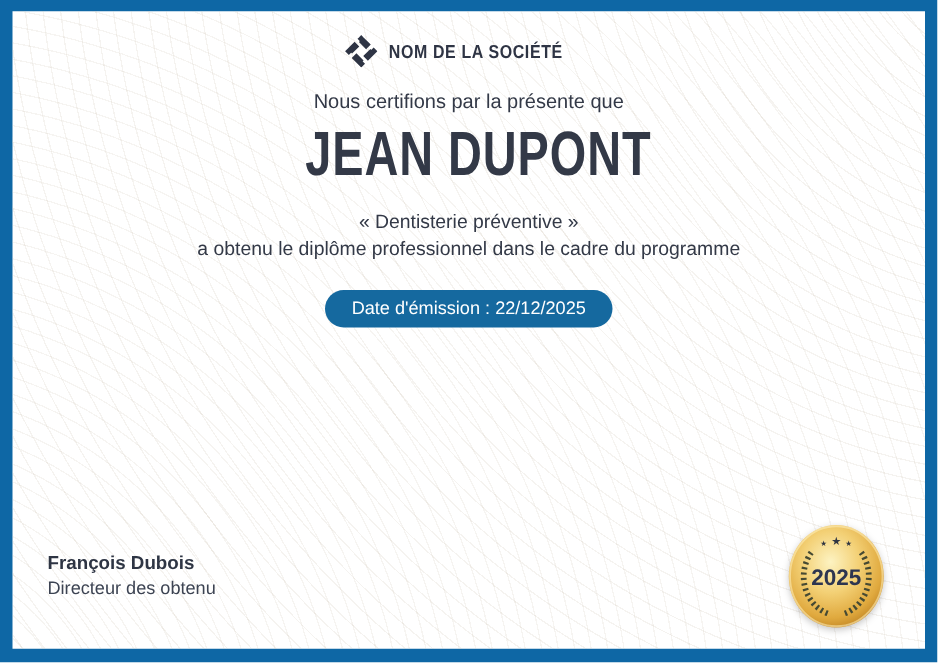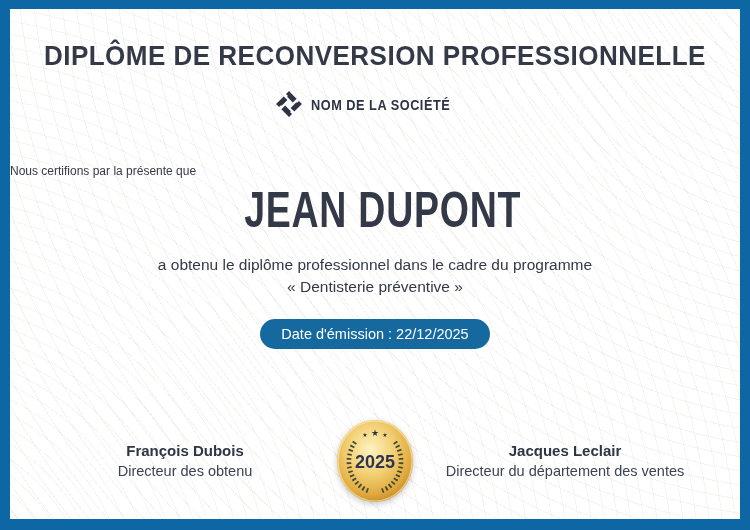--- a/index.html
+++ b/index.html
@@ -50,22 +50,23 @@
     font-size: 15px;
     font-weight: 700;
     letter-spacing: 0.6px;
     color: #2e3444;
     display: inline-block;
     transform: scaleX(0.85);
     transform-origin: left center;
     white-space: nowrap;
   }
   .intro {
-    margin-top: 47px;
-    font-size: 12px;
+    margin-top: 19px;
+    text-align: center;
+    font-size: 16px;
     color: #333947;
   }
   .recipient {
     margin-top: 4px;
     text-align: center;
     font-size: 50px;
     font-weight: 700;
     color: #333947;
     line-height: 56px;
     white-space: nowrap;
@@ -98,21 +99,21 @@
   .footer {
     position: absolute;
     left: 28px;
     right: 28px;
     bottom: 14px;
     display: flex;
     align-items: center;
   }
   .sig {
     flex: 1;
-    text-align: center;
+    text-align: left;
   }
   .sig-name {
     font-size: 15px;
     font-weight: 700;
     color: #2e3544;
   }
   .sig-role {
     margin-top: 4px;
     font-size: 14.5px;
     color: #3c4352;
@@ -123,42 +124,39 @@
     justify-content: center;
   }
   .medal-wrap svg { filter: drop-shadow(0 2px 3px rgba(0,0,0,0.22)); }
 </style>
 </head>
 <body>
 
 <div class="frame">
   <div class="canvas">
 
-    <div class="title">
-      <span class="squeeze">DIPLÔME DE RECONVERSION PROFESSIONNELLE</span>
-    </div>
 
     <div class="brand-row">
       <span style="display:inline-flex;">
         <svg width="26" height="26" viewBox="0 0 32 32" aria-hidden="true">
           <rect x="8" y="8" width="16" height="16" fill="none" stroke="#2e3444" stroke-width="6.5" stroke-dasharray="12 4" stroke-dashoffset="2" transform="rotate(45 16 16)"></rect>
         </svg>
       </span>
       <span class="brand-name">NOM DE LA SOCIÉTÉ</span>
     </div>
 
     <div class="intro">Nous certifions par la présente que</div>
 
     <div class="recipient">
       <span class="squeeze">JEAN DUPONT</span>
     </div>
 
     <div class="program">
+      <div>« Dentisterie préventive »</div>
       <div>a obtenu le diplôme professionnel dans le cadre du programme</div>
-      <div>« Dentisterie préventive »</div>
     </div>
 
     <div class="badges">
       <div class="badge">Date d'émission : 22/12/2025</div>
     </div>
 
     <div class="footer">
 
       <div class="sig">
         <div class="sig-name">François Dubois</div>
@@ -179,20 +177,16 @@
           <ellipse cx="41" cy="46" rx="37" ry="40" fill="none" stroke="rgba(255,240,190,0.55)" stroke-width="1.5"></ellipse>
           <path d="M 21 27 A 28 31 0 0 0 35 76" fill="none" stroke="#464a33" stroke-width="4.6" stroke-dasharray="1.8 2.5"></path>
           <path d="M 61 27 A 28 31 0 0 1 47 76" fill="none" stroke="#464a33" stroke-width="4.6" stroke-dasharray="1.8 2.5"></path>
           <text x="31" y="22" text-anchor="middle" font-size="6" fill="#2f3542">★</text>
           <text x="41" y="21" text-anchor="middle" font-size="9" fill="#2f3542">★</text>
           <text x="51" y="22" text-anchor="middle" font-size="6" fill="#2f3542">★</text>
           <text x="41" y="53" text-anchor="middle" font-size="18" font-weight="bold" fill="#2d3550" font-family="Liberation Sans, DejaVu Sans, sans-serif">2025</text>
         </svg>
       </div>
 
-      <div class="sig">
-        <div class="sig-name">Jacques Leclair</div>
-        <div class="sig-role">Directeur du département des ventes</div>
-      </div>
 
     </div>
   </div>
 </div>
 
 </body></html>

